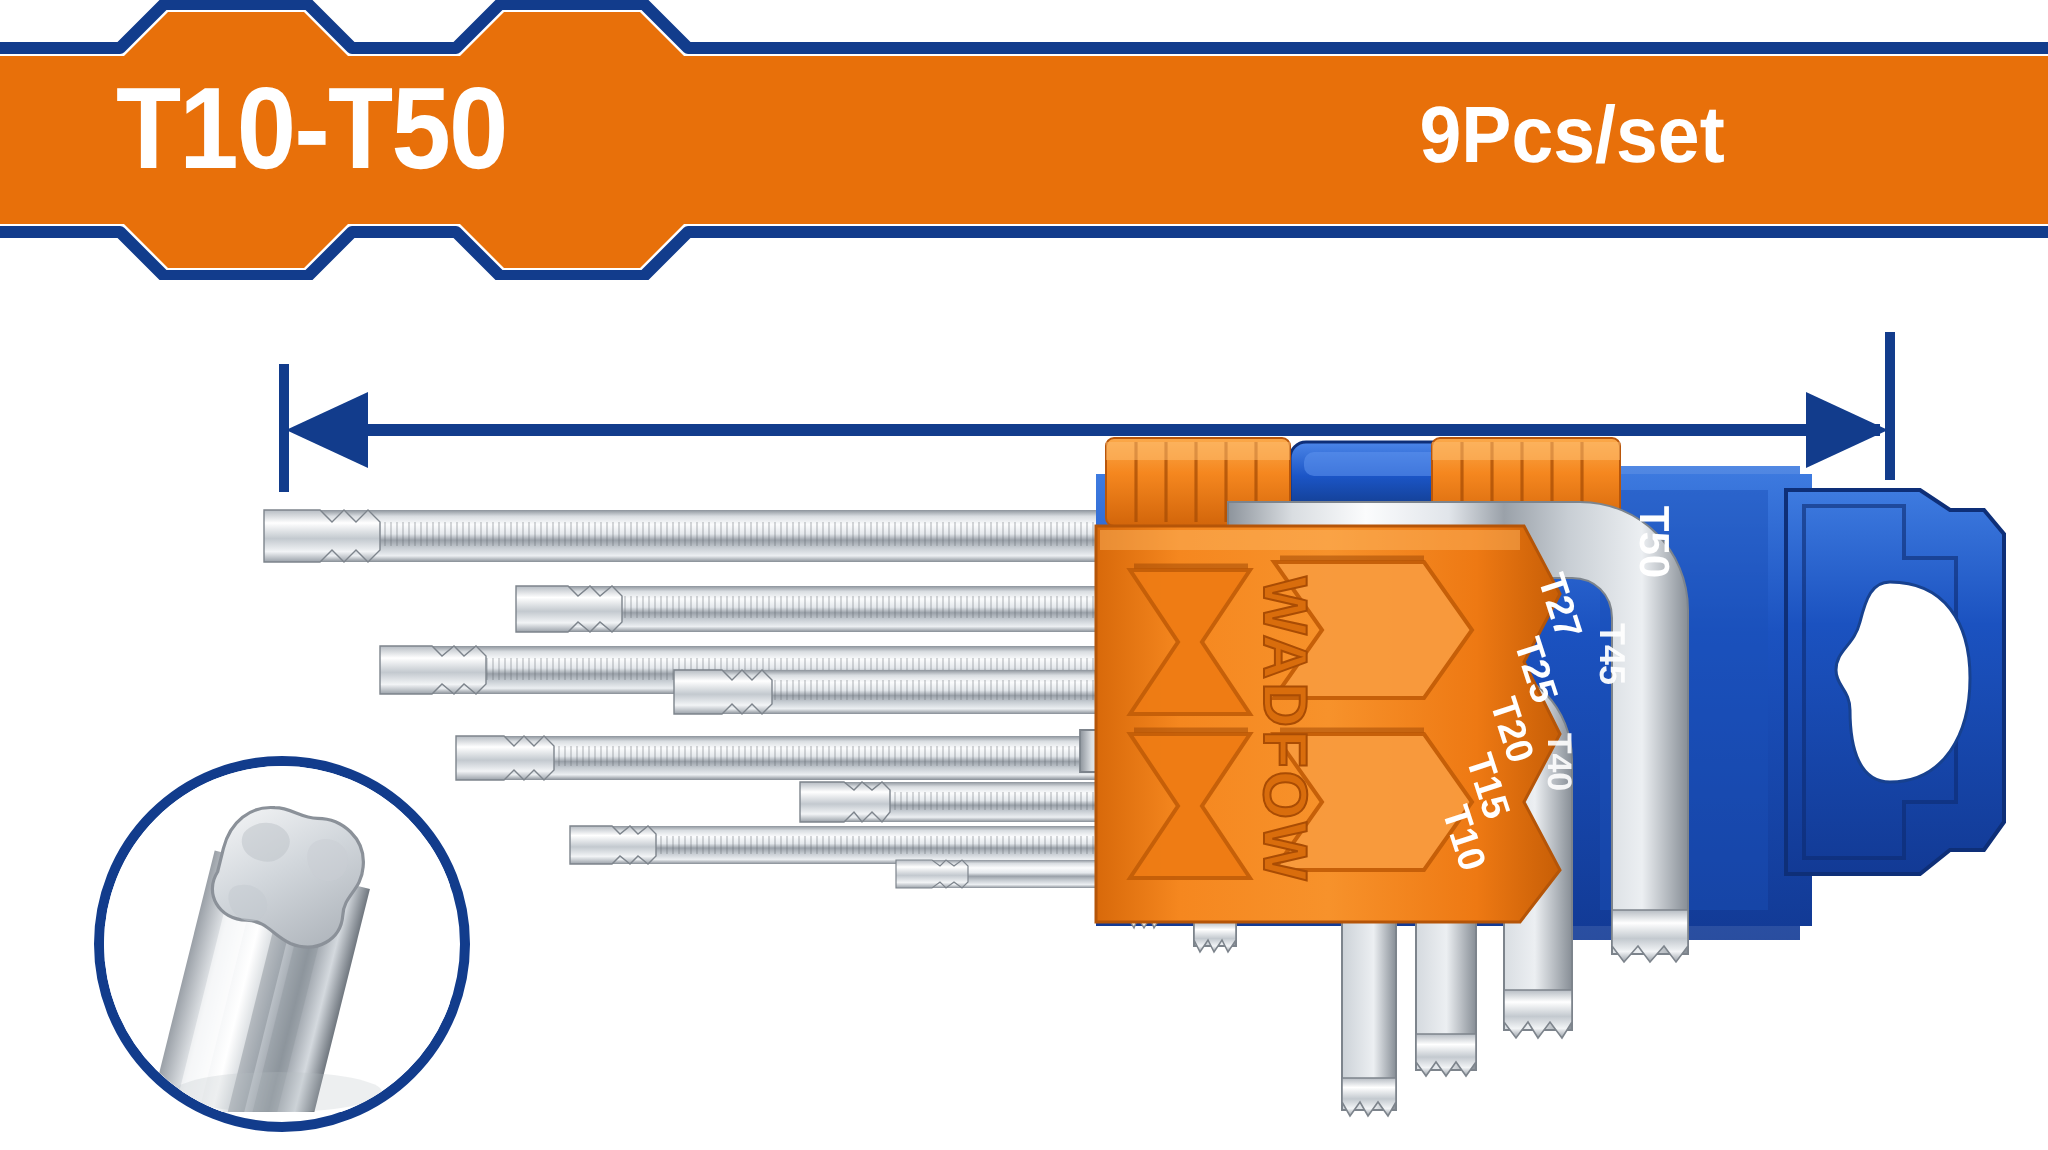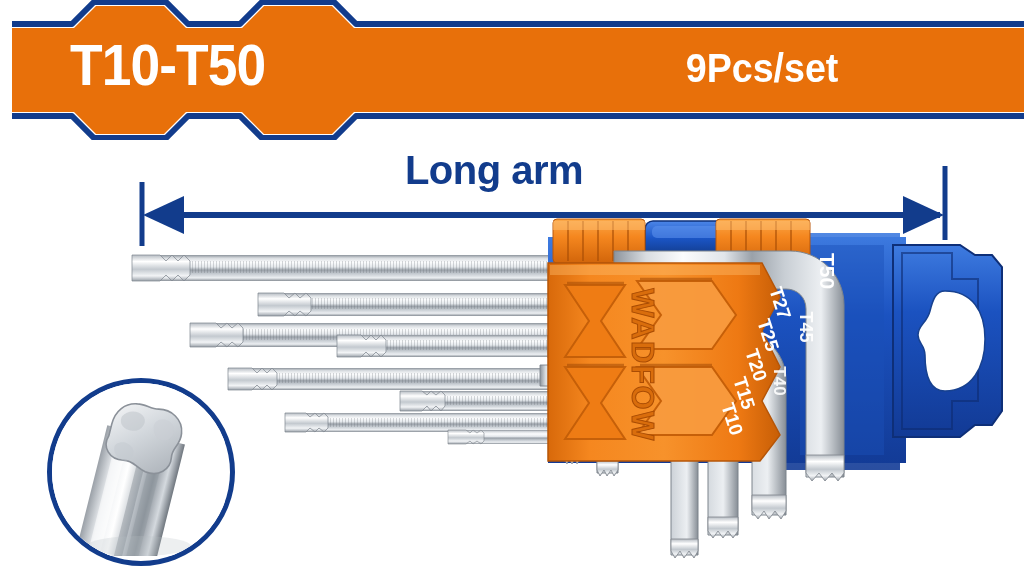--- a/index.html
+++ b/index.html
@@ -5,21 +5,21 @@
   html,body{margin:0;padding:0;}
   body{
     width:1024px;height:575px;
     background:#ffffff;
     font-family:"Liberation Sans", sans-serif;
     overflow:hidden;
   }
   #stage{position:relative;width:1024px;height:575px;background:#fff;}
 
   
-  .banner-wrap{position:absolute;left:12px;top:0;width:852px;height:140px;}
+  .banner-wrap{position:absolute;left:0;top:0;width:852px;height:140px;padding-left:36px;}
   .banner-svg{position:absolute;left:0;top:0;}
   .banner-title{
     position:absolute;left:58px;top:36px;
     font-size:58px;font-weight:bold;color:#ffffff;
     letter-spacing:-1px;
     font-family:"Liberation Sans Narrow","Liberation Sans",sans-serif;
     transform:scaleX(.92);transform-origin:left center;
     line-height:1;white-space:nowrap;
   }
   .banner-sub{
@@ -72,23 +72,20 @@
                L1024,112 L342,112 L320,134 L252,134 L230,112 L174,112 L152,134 L84,134 L62,112 L0,112 Z" fill="#E8700A"></path>
 
       <path d="M0,24 L60,24 L82,2 L154,2 L176,24 L228,24 L250,2 L322,2 L344,24 L1024,24" fill="none" stroke="#123C8C" stroke-width="6" stroke-linejoin="round"></path>
       <path d="M0,116 L60,116 L82,138 L154,138 L176,116 L228,116 L250,138 L322,138 L344,116 L1024,116" fill="none" stroke="#123C8C" stroke-width="6" stroke-linejoin="round"></path>
     </svg>
     <div class="banner-title">T10-T50</div>
     <div class="banner-sub">9Pcs/set</div>
   </div>
 
   <div class="dim-wrap">
-    <div class="dim-label">
-      <span>Long arm</span>
-    </div>
     <svg width="1024" height="110" viewBox="0 0 1024 110" style="position:absolute;left:0;top:0;">
 
       <line x1="142" y1="32" x2="142" y2="96" stroke="#123C8C" stroke-width="5"></line>
 
       <line x1="945" y1="16" x2="945" y2="90" stroke="#123C8C" stroke-width="5"></line>
 
       <line x1="150" y1="65" x2="940" y2="65" stroke="#123C8C" stroke-width="6"></line>
 
       <polygon points="143,65 184,46 184,84" fill="#123C8C"></polygon>
 

